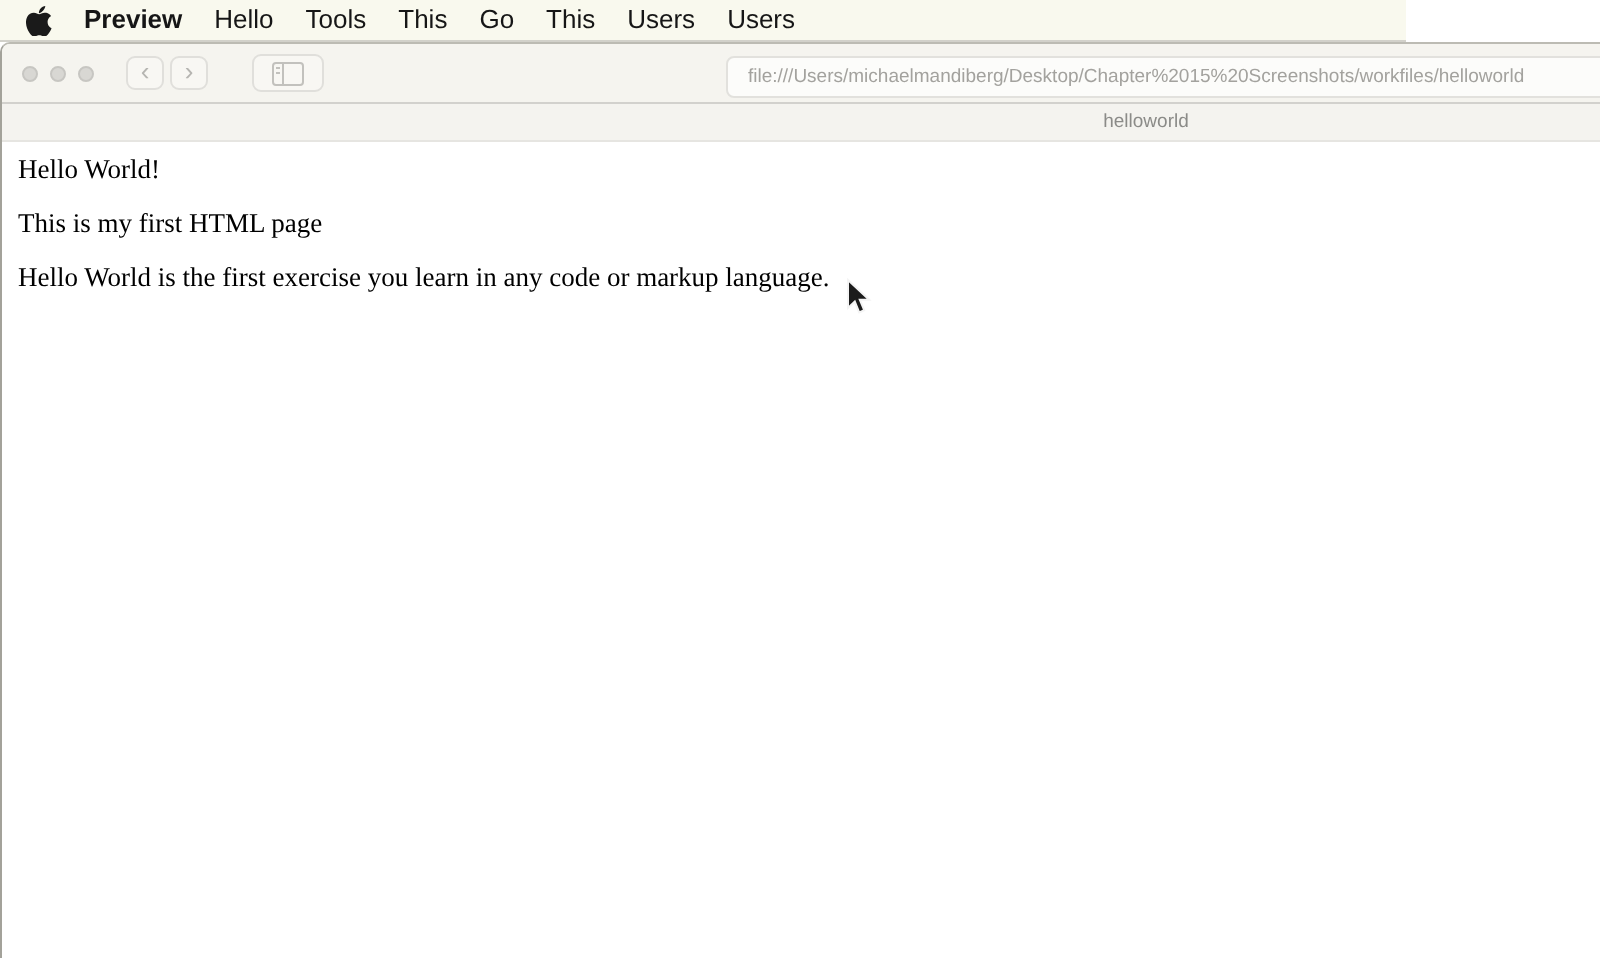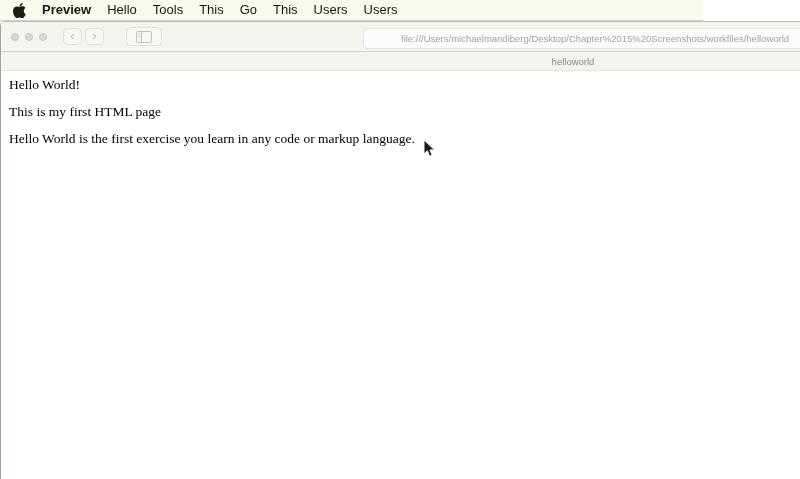--- a/index.html
+++ b/index.html
@@ -68,21 +68,21 @@
   }
   .sidebarbtn svg { display:block; }
   .urlfield {
     position:absolute; left:362px; top:6px;
     width:790px; height:19px;
     background:#fcfcfa; border:1px solid #e2e1dd; border-radius:4px;
     display:flex; align-items:center;
     overflow:hidden;
   }
   .urltext {
-    margin-left:37px;
+    margin-left:10px;
     font-size:9.5px; color:#a3a29e; white-space:nowrap;
   }
 
   
   .tabbar {
     height:18px; background:#f4f3ef;
     border-bottom:1px solid #e6e5e1;
     position:relative;
   }
   .tabtitle {

